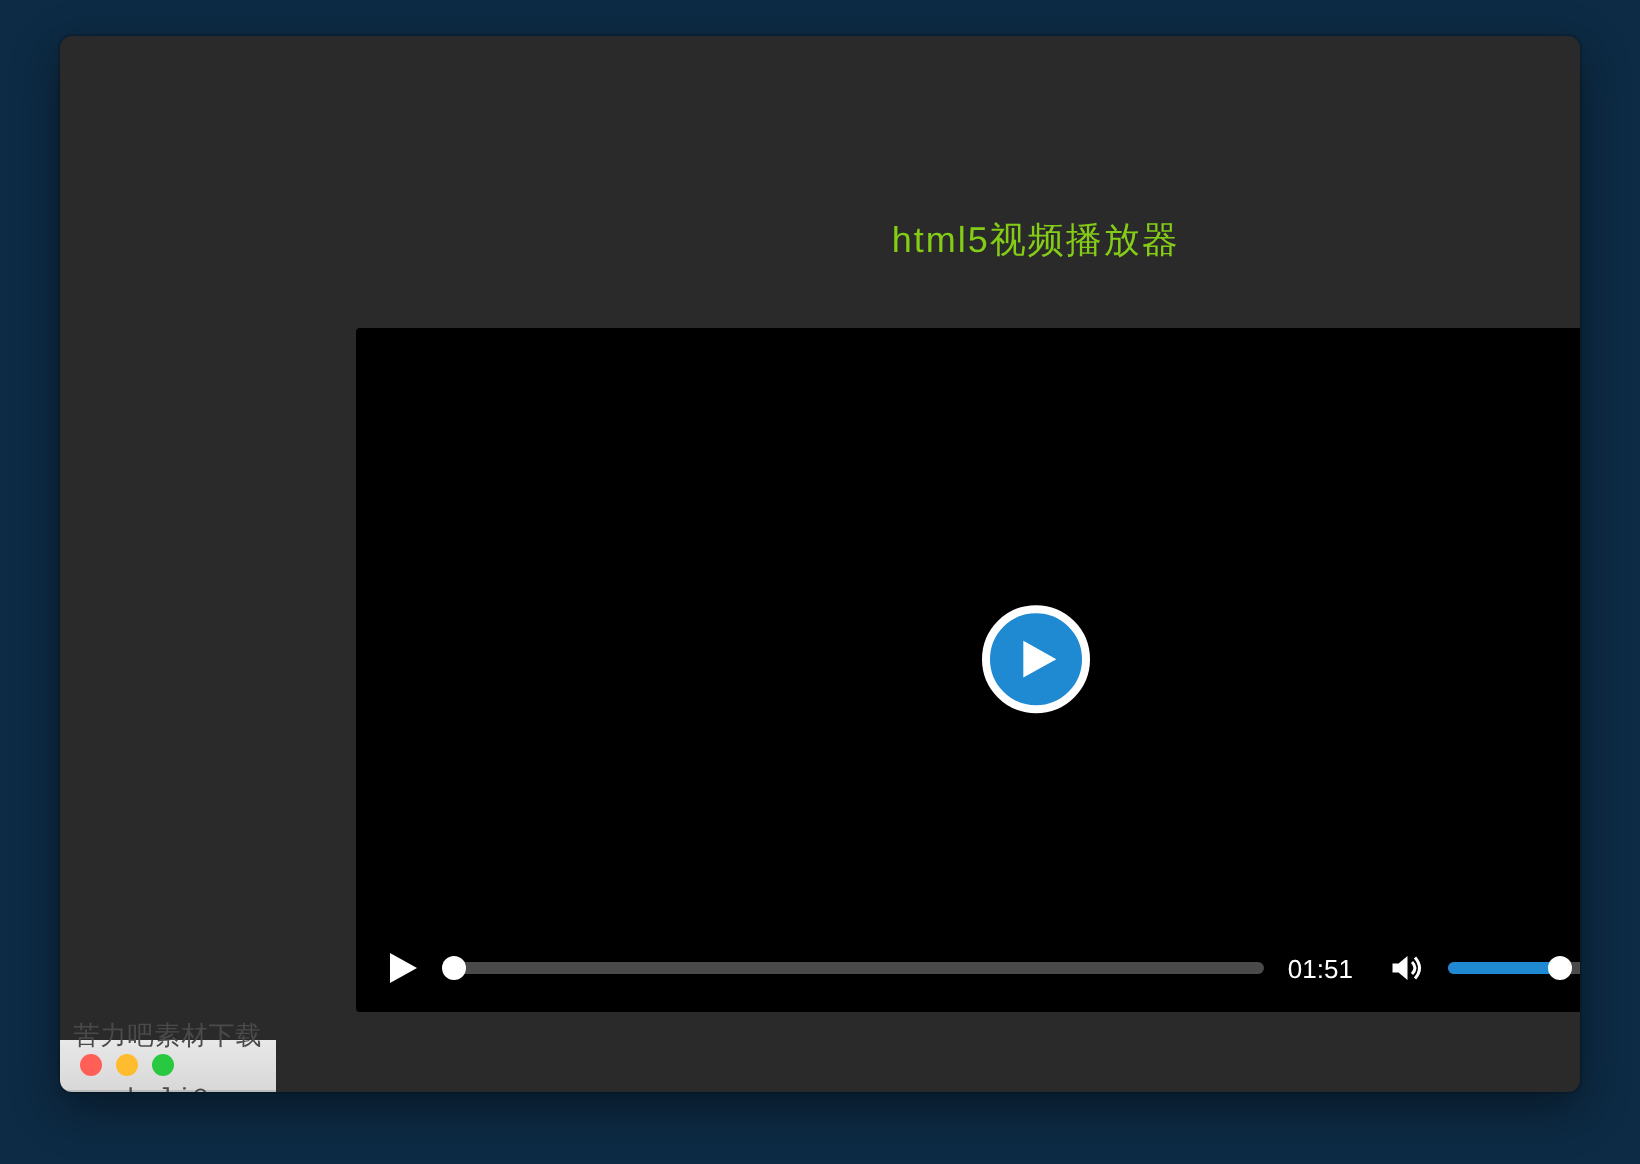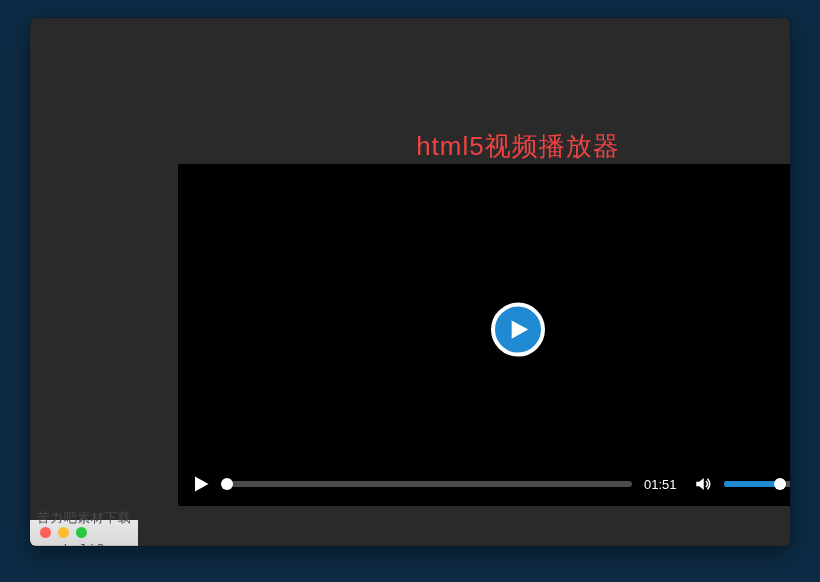--- a/index.html
+++ b/index.html
@@ -51,24 +51,25 @@
     font-family: "Courier New", monospace;
   }
   .content {
     flex: 1;
     display: flex;
     flex-direction: column;
     align-items: center;
     padding: 28px 40px 40px;
   }
   .heading {
-    color: #ef4444;
-    font-size: 26px;
+    color: #84cc16;
+    font-size: 18px;
     font-weight: 400;
     letter-spacing: 1px;
+    margin-bottom: 32px;
   }
   .player {
     width: 680px;
     height: 342px;
     background: #000;
     position: relative;
     border-radius: 2px;
   }
   .big-play {
     position: absolute;

